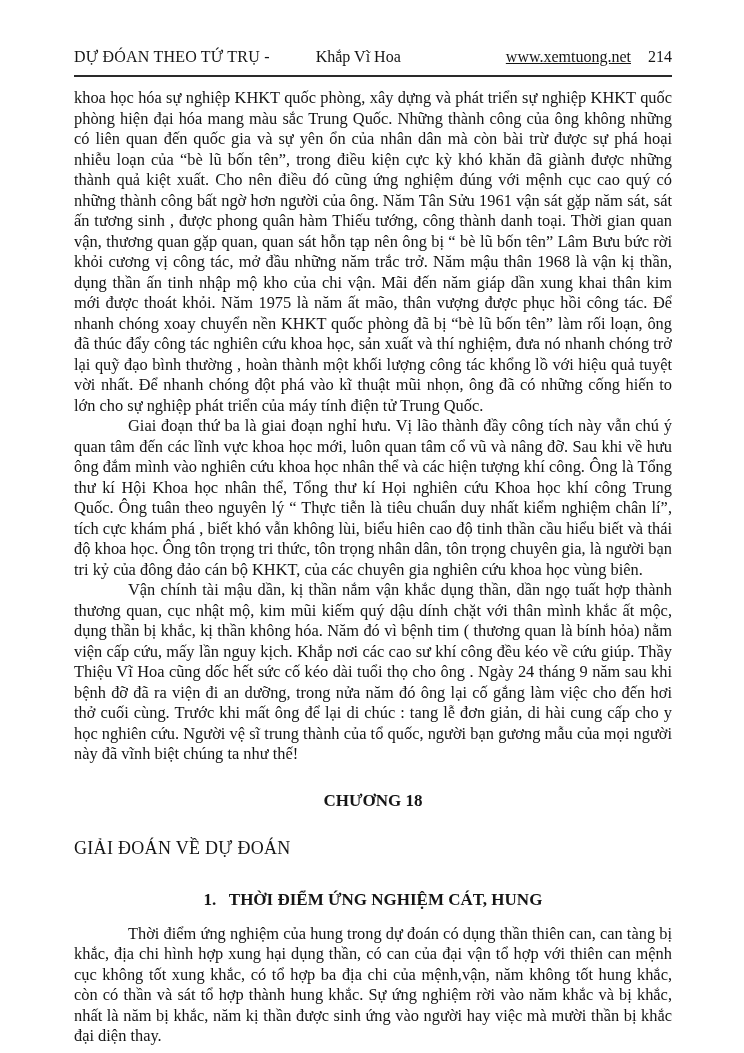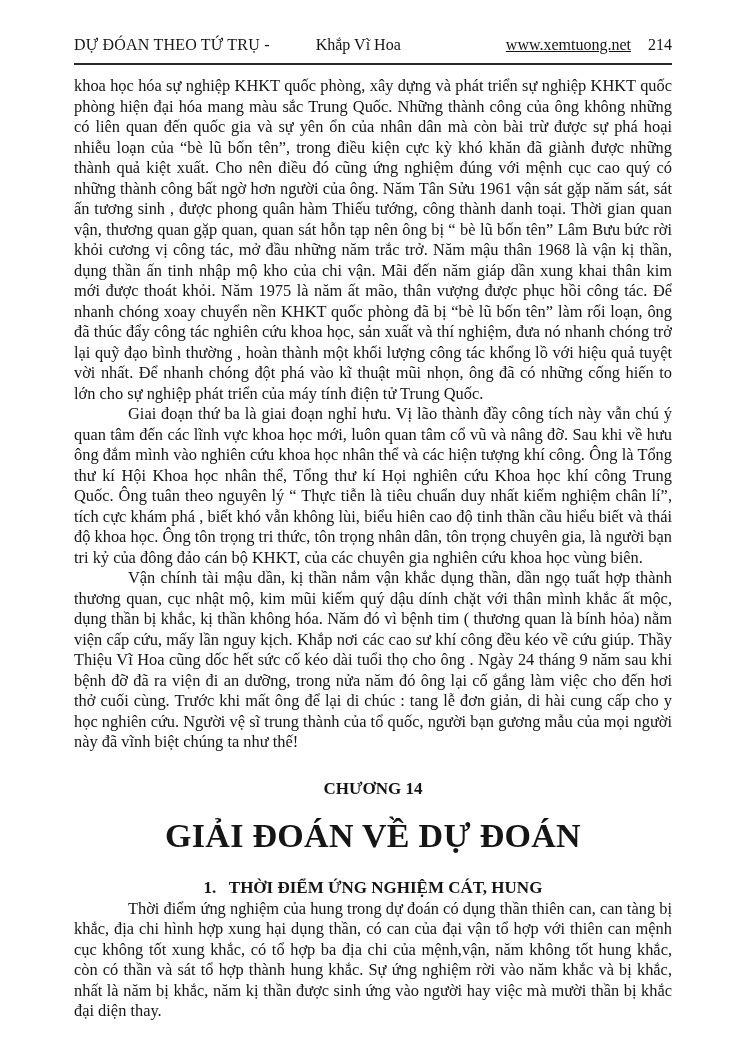--- a/index.html
+++ b/index.html
@@ -17,21 +17,21 @@
     font-family: "Liberation Serif", "DejaVu Serif", serif;
     color: #151515;
     overflow: hidden;
   }
   .page-header {
     display: flex;
     align-items: baseline;
     font-size: 16px;
     white-space: nowrap;
   }
-  .h-title { letter-spacing: 0.2px; }
+  .h-title { letter-spacing: 0.2px; margin-top: 12px; }
   .h-author { margin-left: 46px; }
   .h-url {
     margin-left: auto;
     margin-right: 17px;
     text-decoration: underline;
     cursor: pointer;
   }
   .h-page { }
   .rule {
     border: none;
@@ -46,32 +46,31 @@
   }
   .indent { text-indent: 54px; }
   .chapter-label {
     text-align: center;
     font-size: 17px;
     font-weight: bold;
     margin: 26px 0 0 0;
     line-height: 20px;
   }
   .chapter-title {
-    text-align: center;
-    font-size: 34px;
-    font-weight: bold;
+    font-size: 18px;
+    font-weight: normal;
     margin: 22px 0 0 0;
     line-height: 30px;
     letter-spacing: 0.3px;
   }
   .section-heading {
     text-align: center;
     font-size: 17px;
     font-weight: bold;
-    margin: 27px 0 1px 0;
+    margin: 27px 0 14px 0;
     line-height: 20px;
   }
 </style>
 </head>
 <body>
 
 <div class="page">
 
   <header class="page-header">
     <span class="h-title">DỰ ĐÓAN THEO TỨ TRỤ -</span>
@@ -80,20 +79,20 @@
     <span class="h-page">214</span>
   </header>
 
   <hr class="rule">
 
   <main>
     <p class="body-par">khoa học hóa sự nghiệp KHKT quốc phòng, xây dựng và phát triển sự nghiệp KHKT quốc phòng hiện đại hóa mang màu sắc Trung Quốc. Những thành công của ông không những có liên quan đến quốc gia và sự yên ổn của nhân dân mà còn bài trừ được sự phá hoại nhiễu loạn của “bè lũ bốn tên”, trong điều kiện cực kỳ khó khăn đã giành được  những thành quả kiệt xuất. Cho nên điều đó cũng ứng nghiệm đúng với mệnh cục cao quý có những thành công bất ngờ hơn người của ông. Năm Tân Sửu 1961 vận sát gặp năm sát, sát ấn tương sinh , được phong quân hàm Thiếu tướng, công thành danh toại. Thời gian quan vận, thương quan gặp quan, quan sát hỗn tạp nên ông bị “ bè lũ bốn tên” Lâm Bưu bức rời khỏi cương vị công tác, mở đầu những năm trắc trở. Năm mậu thân 1968 là vận kị thần, dụng thần ấn tinh nhập mộ kho của chi vận. Mãi đến năm giáp dần xung khai thân kim mới được thoát khỏi. Năm 1975 là năm ất mão, thân vượng được phục hồi công tác. Để nhanh chóng xoay chuyển nền KHKT quốc phòng đã bị “bè lũ bốn tên” làm rối loạn, ông đã thúc đẩy công tác nghiên cứu khoa học, sản xuất và thí nghiệm, đưa nó nhanh chóng trở lại quỹ đạo bình thường , hoàn thành một khối lượng công tác khổng lồ với hiệu quả tuyệt vời nhất. Để nhanh chóng đột phá vào kĩ thuật mũi nhọn, ông đã có những cống hiến to lớn cho sự nghiệp phát triển của máy tính điện tử Trung Quốc.</p>
     <p class="body-par indent">Giai đoạn thứ ba là giai đoạn nghỉ hưu. Vị lão thành đầy công tích này vẫn chú ý quan tâm đến các lĩnh vực khoa học mới, luôn quan tâm cổ vũ và nâng đỡ. Sau khi về hưu ông đắm mình vào nghiên cứu khoa học nhân thể và các hiện tượng khí công. Ông là Tổng thư kí Hội Khoa học nhân thể, Tổng thư kí Họi nghiên cứu Khoa học khí công Trung Quốc. Ông tuân theo nguyên lý “ Thực tiễn là tiêu chuẩn duy nhất kiểm nghiệm chân lí”, tích cực khám phá , biết khó vẫn không lùi, biểu hiên cao độ tinh thần cầu hiểu biết và thái độ khoa học. Ông tôn trọng tri thức, tôn trọng nhân dân, tôn trọng chuyên gia, là người bạn tri kỷ của đông đảo cán bộ KHKT, của các chuyên gia nghiên cứu khoa học vùng biên.</p>
     <p class="body-par indent">Vận chính tài mậu dần, kị thần nắm vận khắc dụng thần, dần ngọ tuất hợp thành thương quan, cục nhật mộ, kim mũi kiếm quý dậu dính chặt với thân mình khắc ất mộc, dụng thần bị khắc, kị thần không hóa. Năm đó vì bệnh tim ( thương quan là bính hỏa) nằm viện cấp cứu, mấy lần nguy kịch. Khắp nơi các cao sư khí công đều kéo về cứu giúp. Thầy Thiệu Vĩ Hoa cũng dốc hết sức cố kéo dài tuổi thọ cho ông . Ngày 24 tháng 9 năm sau khi bệnh đỡ đã ra viện đi an dưỡng, trong nửa năm đó ông lại cố gắng làm việc cho đến hơi thở cuối cùng. Trước khi mất ông để lại di chúc : tang lễ đơn giản, di hài cung cấp cho y học nghiên cứu. Người vệ sĩ trung thành của tổ quốc, người bạn gương mẫu của mọi người này đã vĩnh biệt chúng ta như thế!</p>
 
-    <h2 class="chapter-label">CHƯƠNG 14</h2>
+    <h2 class="chapter-label">CHƯƠNG 18</h2>
     <h1 class="chapter-title">GIẢI ĐOÁN VỀ DỰ ĐOÁN</h1>
     <h3 class="section-heading">1.&nbsp;&nbsp; THỜI ĐIỂM ỨNG NGHIỆM CÁT, HUNG</h3>
 
     <p class="body-par indent">Thời điểm ứng nghiệm của hung trong dự đoán có dụng thần thiên can, can tàng bị khắc, địa chi hình hợp xung hại dụng thần, có can của đại vận tổ hợp với thiên can mệnh cục không tốt xung khắc, có tổ hợp ba địa chi của mệnh,vận, năm không tốt hung khắc, còn có thần và sát tổ hợp thành hung khắc. Sự ứng nghiệm rời vào năm khắc và bị khắc, nhất là năm bị khắc, năm kị thần được sinh ứng vào người hay việc mà mười thần bị khắc đại diện thay.</p>
   </main>
 
 </div>
 
 </body></html>

